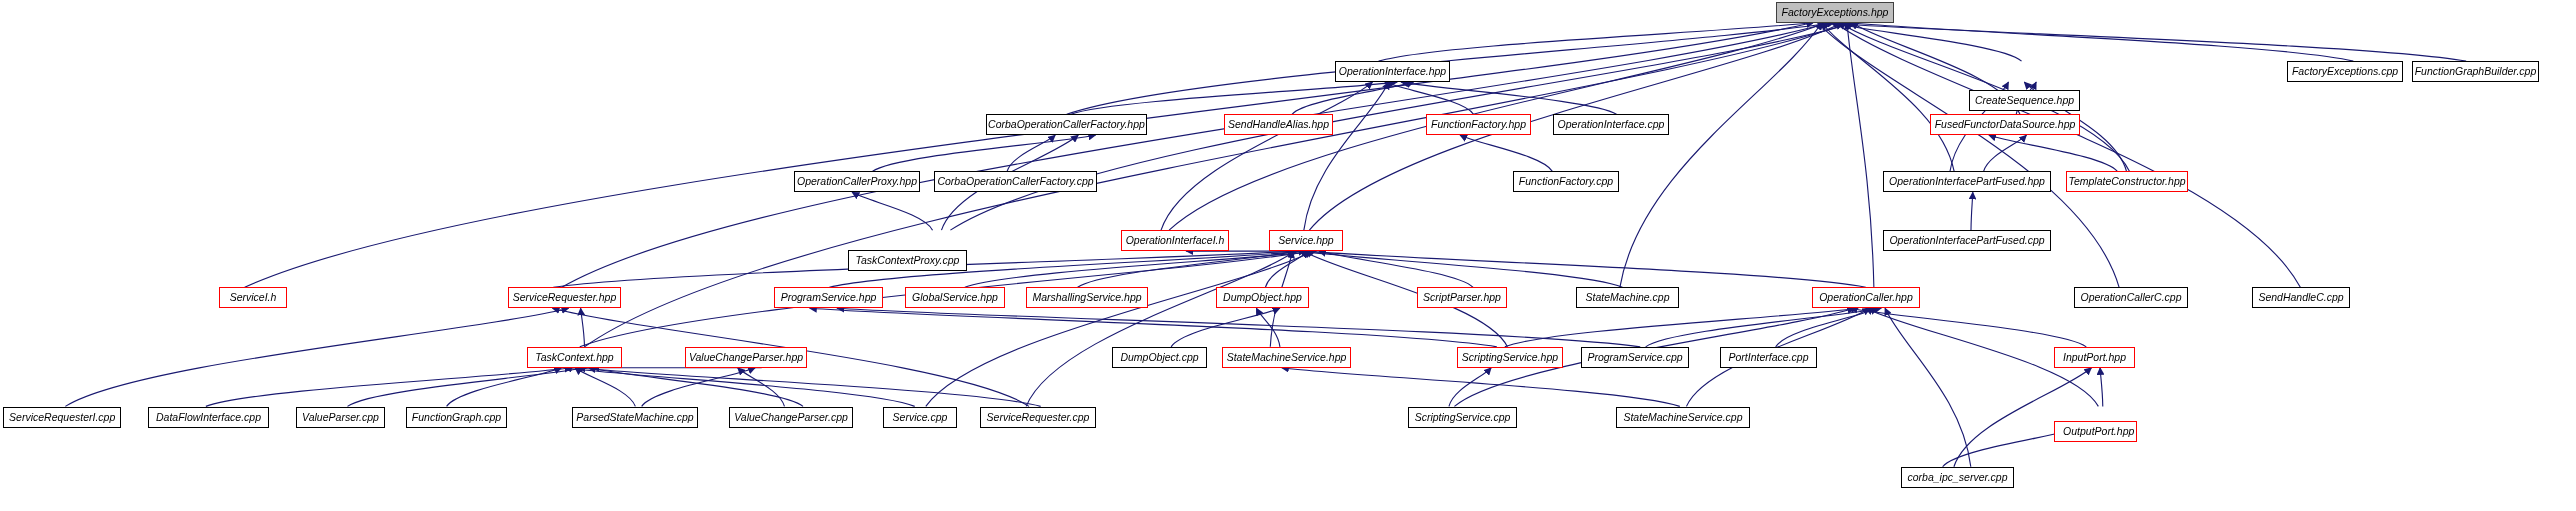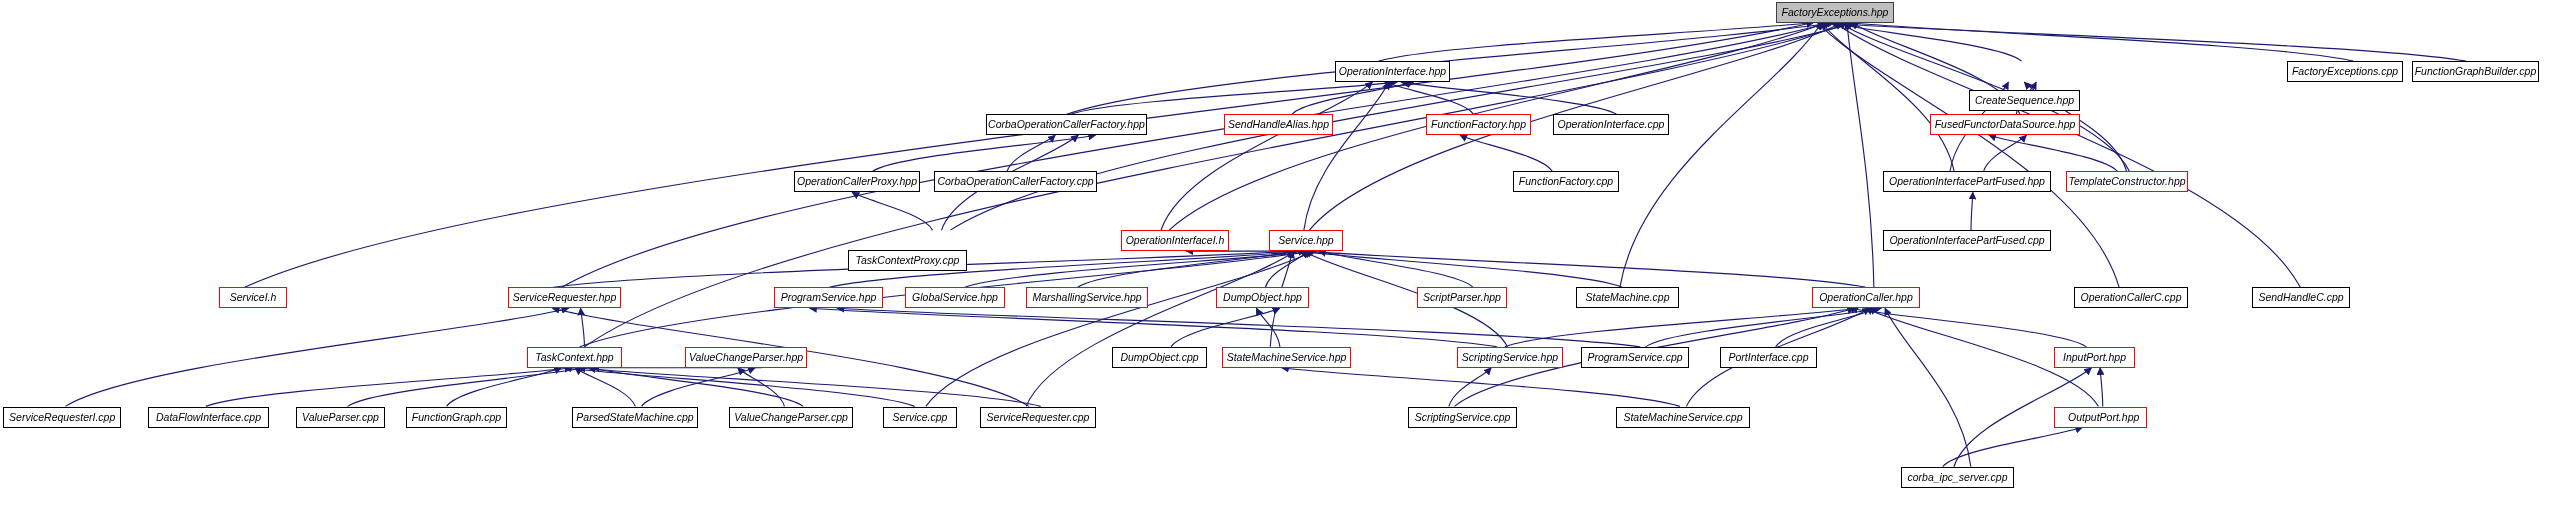--- a/index.html
+++ b/index.html
@@ -245,21 +245,21 @@
       </div>
       <div class="node" style="left: 1581px; top: 347px; width: 108px;">
         <span class="lbl">ProgramService.cpp</span>
       </div>
       <div class="node" style="left: 1720px; top: 347px; width: 97px;">
         <span class="lbl">PortInterface.cpp</span>
       </div>
       <div class="node red" style="left: 2054px; top: 347px; width: 81px;">
         <span class="lbl">InputPort.hpp</span>
       </div>
-      <div class="node red" style="left: 2054px; top: 407px; width: 93px; padding-left: 12px;">
+      <div class="node red" style="left: 2054px; top: 421px; width: 83px; padding-left: 12px;">
         <span class="lbl">OutputPort.hpp</span>
       </div>
       <div class="node" style="left: 3.2px; top: 407px; width: 118px;">
         <span class="lbl">ServiceRequesterI.cpp</span>
       </div>
       <div class="node" style="left: 148px; top: 407px; width: 121px;">
         <span class="lbl">DataFlowInterface.cpp</span>
       </div>
       <div class="node" style="left: 296px; top: 407px; width: 89px;">
         <span class="lbl">ValueParser.cpp</span>

